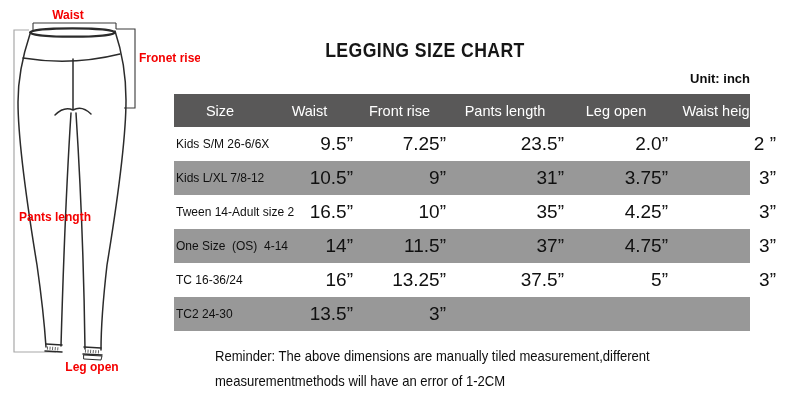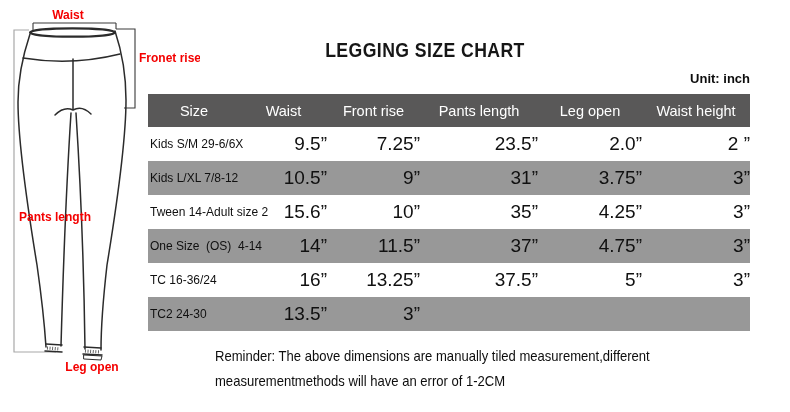--- a/index.html
+++ b/index.html
@@ -16,21 +16,21 @@
              font-size:12px;font-weight:700;}
 
   
   .title{position:absolute;left:275px;top:38px;width:300px;text-align:center;
          font-size:21px;font-weight:700;letter-spacing:.5px;color:#161616;
          transform:scaleX(.84);transform-origin:center top;white-space:nowrap;}
   .unit{position:absolute;top:71px;right:40px;font-size:13px;font-weight:600;color:#0d0d0d;}
 
   
   .size-table{position:absolute;left:148px;top:94px;width:602px;}
-  .thead,.trow{display:grid;grid-template-columns:92px 87px 93px 118px 104px 108px;align-items:center;}
+  .thead,.trow{display:grid;grid-template-columns:92px 87px 93px 118px 104px 108px;align-items:center;margin-left:26px;}
   .thead{height:33px;background:var(--header-bg,#595858);color:#fff;}
   .hcell{text-align:center;font-size:14.5px;font-weight:400;white-space:nowrap;}
   .trow{height:34px;background:#fff;}
   .trow.alt{background:var(--alt-row-bg,#989898);}
   .cell{text-align:right;font-size:19px;color:#101010;white-space:pre;}
   .cell.size-cell{text-align:left;font-size:12px;padding-left:2px;}
 
   
   .reminder{position:absolute;left:215px;top:344px;font-size:14.5px;line-height:24.5px;
             color:#0e0e0e;transform:scaleX(.9);transform-origin:left top;white-space:nowrap;}
@@ -85,38 +85,38 @@
     <div class="thead" id="thead">
         <div class="hcell">Size</div>
         <div class="hcell">Waist</div>
         <div class="hcell">Front rise</div>
         <div class="hcell">Pants length</div>
         <div class="hcell">Leg open</div>
         <div class="hcell">Waist height</div>
       </div>
     <div id="tbody">
         <div class="trow">
-          <div class="cell size-cell">Kids S/M 29-6/6X</div>
+          <div class="cell size-cell">Kids S/M 26-6/6X</div>
           <div class="cell">9.5”</div>
           <div class="cell">7.25”</div>
           <div class="cell">23.5”</div>
           <div class="cell">2.0”</div>
           <div class="cell">2 ”</div>
         </div>
         <div class="trow alt">
           <div class="cell size-cell">Kids L/XL 7/8-12</div>
           <div class="cell">10.5”</div>
           <div class="cell">9”</div>
           <div class="cell">31”</div>
           <div class="cell">3.75”</div>
           <div class="cell">3”</div>
         </div>
         <div class="trow">
           <div class="cell size-cell">Tween 14-Adult size 2</div>
-          <div class="cell">15.6”</div>
+          <div class="cell">16.5”</div>
           <div class="cell">10”</div>
           <div class="cell">35”</div>
           <div class="cell">4.25”</div>
           <div class="cell">3”</div>
         </div>
         <div class="trow alt">
           <div class="cell size-cell">One Size  (OS)  4-14</div>
           <div class="cell">14”</div>
           <div class="cell">11.5”</div>
           <div class="cell">37”</div>

